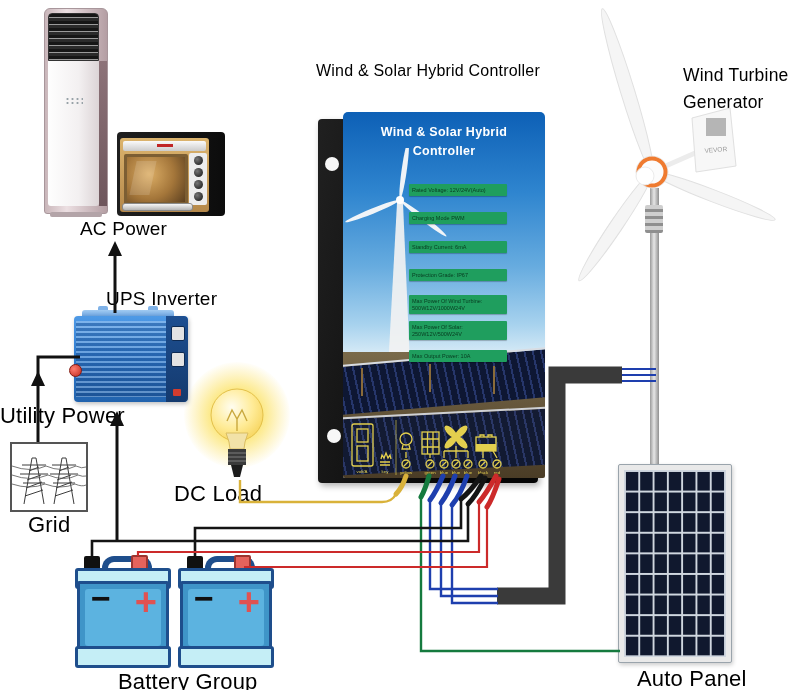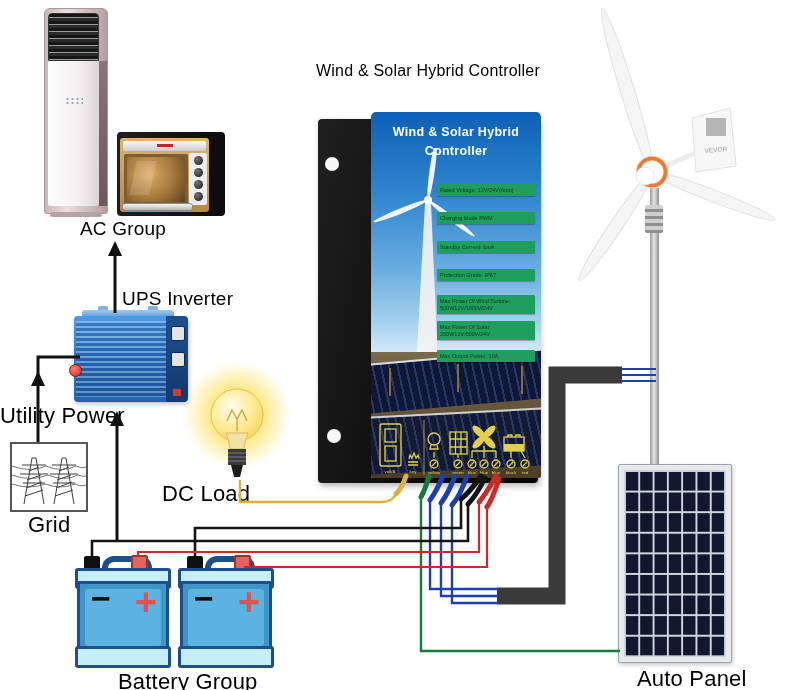--- a/index.html
+++ b/index.html
@@ -77,22 +77,22 @@
   .bat-body{position:absolute;left:2px;right:2px;top:25px;height:67px;background:#3f95c8;border:3px solid #1e4e8c;border-radius:2px;}
   .bat-panel{position:absolute;inset:5px;background:#5cb3e0;border-radius:3px;}
   .bat-minus{position:absolute;left:6px;top:-10px;font-size:34px;font-weight:bold;color:#101010;}
   .bat-plus{position:absolute;right:4px;top:-8px;font-size:38px;font-weight:bold;color:#e05252;}
   .bat-base{position:absolute;left:0;right:0;top:90px;height:16px;background:#c5eef6;border:3px solid #1e4e8c;border-radius:3px;}
 
   
   .plate{left:318px;top:119px;width:220px;height:364px;border-radius:4px;z-index:3;
          background:linear-gradient(100deg,#202020,#060606 70%);box-shadow:2px 3px 6px rgba(0,0,0,.3);}
   .hole{position:absolute;width:14px;height:14px;border-radius:50%;background:#f7f7f7;}
-  .screen{left:343px;top:112px;width:170px;height:366px;z-index:4;border-radius:5px 5px 2px 2px;overflow:hidden;
-          background:linear-gradient(180deg,#0d60b6 0%,#2f85cf 22%,#66abdf 42%,#a7d2ee 58%,#dcedf7 67%,#e9f3f9 70%);margin-left:28px;}
+  .screen{left:343px;top:112px;width:202px;height:366px;z-index:4;border-radius:5px 5px 2px 2px;overflow:hidden;
+          background:linear-gradient(180deg,#0d60b6 0%,#2f85cf 22%,#66abdf 42%,#a7d2ee 58%,#dcedf7 67%,#e9f3f9 70%);}
   .scr-title{position:absolute;left:0;right:0;top:11px;text-align:center;color:#fff;font-weight:bold;
              font-size:12.5px;line-height:19px;white-space:pre-line;letter-spacing:.3px;}
   .scr-turbine{position:absolute;left:0;top:36px;}
   .pv-field{position:absolute;left:0;right:0;top:240px;height:126px;
             background:linear-gradient(180deg,#7a6a4a 0%,#4a3c26 100%);}
   .pv-row{position:absolute;left:-12px;right:-12px;border-top:2px solid #d8dce2;
           background:repeating-linear-gradient(78deg,#0e1733 0 6px,#26366b 6px 8px);}
   .pv-row.r1{top:4px;height:48px;transform:skewY(-5deg);}
   .pv-row.r2{top:60px;height:56px;transform:skewY(-3deg);opacity:.92;}
   .pv-pole{position:absolute;width:2px;height:28px;background:#8a6b3a;}
@@ -149,22 +149,22 @@
       <div class="oven-ctrl">
         <div class="knob"></div>
         <div class="knob"></div>
         <div class="knob"></div>
         <div class="knob"></div>
       </div>
       <div class="oven-handle"></div>
     </div>
   </div>
 
-  <span class="lbl lbl-big abs" style="left:80px;top:218px;">AC Group</span>
-  <span class="lbl lbl-big abs" style="left:122px;top:288px;text-align:center;">UPS Inverter</span>
+  <span class="lbl lbl-big abs" style="left:80px;top:218px;">AC Power</span>
+  <span class="lbl lbl-big abs" style="left:106px;top:288px;text-align:center;">UPS Inverter</span>
 
   <div class="abs inverter">
     <div class="inv-tab" style="left:24px;"></div>
     <div class="inv-tab" style="left:74px;"></div>
     <div class="inv-top"></div>
     <div class="inv-body">
       <div class="inv-fins"></div>
       <div class="inv-side">
         <div class="inv-outlet" style="top:10px;"></div>
         <div class="inv-outlet" style="top:36px;"></div>
@@ -204,21 +204,21 @@
           <stop offset="100%" stop-color="#f5d155"></stop>
       </radialGradient>
     </defs>
     <circle cx="35" cy="30" r="26" fill="url(#bulbg)" stroke="#e3c04a" stroke-width="1"></circle>
     <path d="M25,36 L30,25 L35,34 L40,25 L45,36 M35,34 V46" stroke="#c9a83e" stroke-width="1.4" fill="none"></path>
     <path d="M24,48 Q28,58 28,64 L42,64 Q42,58 46,48 Z" fill="#f2e2a8" stroke="#d9bd62" stroke-width="1"></path>
     <rect x="26" y="64" width="18" height="16" fill="#3a3a3a"></rect>
     <path d="M26,68 h18 M26,72 h18 M26,76 h18" stroke="#7d7d7d" stroke-width="1.2"></path>
     <polygon points="29,80 41,80 38,92 32,92" fill="#1c1c1c"></polygon>
   </svg>
-  <span class="lbl abs" style="left:162px;top:481px;">DC Load</span>
+  <span class="lbl abs" style="left:174px;top:481px;">DC Load</span>
 
   <div class="abs battery" style="left:75px;top:556px;">
     <div class="bat-handle"></div>
     <div class="bat-post neg"></div>
     <div class="bat-post pos"></div>
     <div class="bat-lid"></div>
     <div class="bat-body">
       <div class="bat-panel">
         <span class="bat-minus">−</span>
         <span class="bat-plus">+</span>
@@ -344,20 +344,22 @@
       <ellipse cx="173.5" cy="196" rx="6" ry="66" transform="rotate(-69 173.5 196)"></ellipse>
     </g>
     <line x1="112" y1="172" x2="162" y2="150" stroke="#ececec" stroke-width="5"></line>
     <polygon points="152,118 190,108 196,166 156,172" fill="#f7f7f7" stroke="#e0e0e0"></polygon>
     <rect x="166" y="118" width="20" height="18" fill="#b5b5b5"></rect>
     <text x="176" y="152" font-size="6.5" fill="#9a9a9a" text-anchor="middle" transform="rotate(-5 176 152)" font-family="Liberation Sans,sans-serif">VEVOR</text>
     <circle cx="112" cy="172" r="16" fill="#fcfcfc" stroke="#e6e6e6"></circle>
     <circle cx="112" cy="172" r="13.5" fill="none" stroke="#ef7b30" stroke-width="4"></circle>
     <circle cx="105" cy="176" r="9" fill="#ffffff" stroke="#ebebeb"></circle>
   </svg>
+  <span class="lbl abs lbl-turbine prelines">Wind Turbine
+Generator</span>
 
   <div class="abs panel">
     <div class="panel-cells"></div>
   </div>
   <span class="lbl abs" style="left:637px;top:666px;">Auto Panel</span>
 
   <svg class="wires" width="800" height="690" viewBox="0 0 800 690">
 
     <g stroke="#111" stroke-width="3" fill="none">
       <path d="M115,313 V252"></path>

